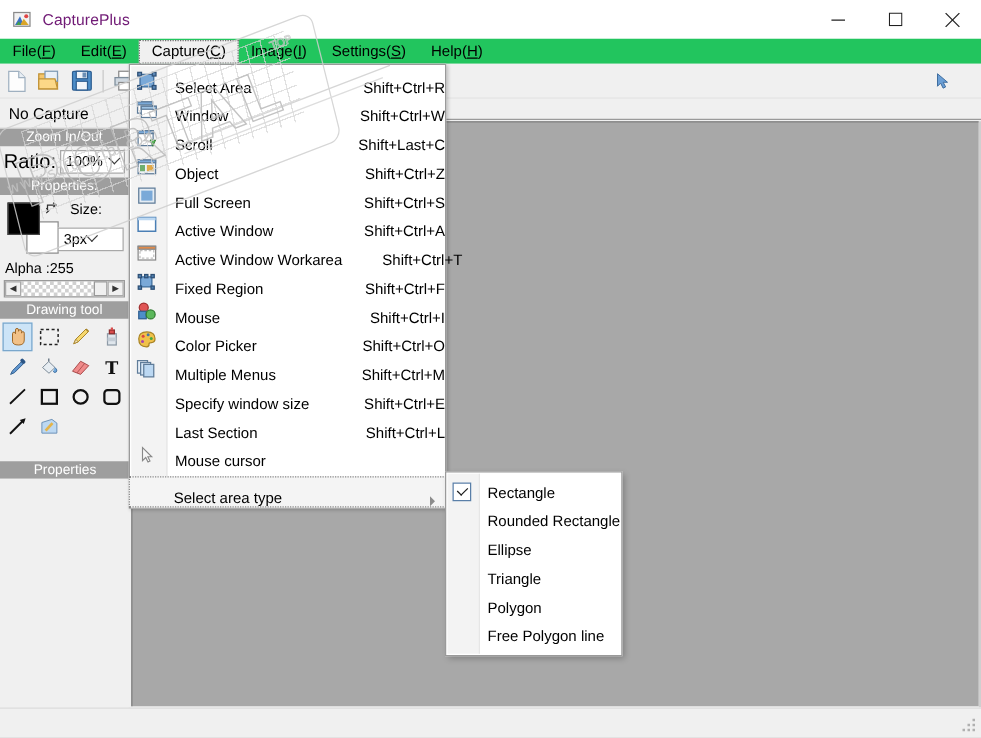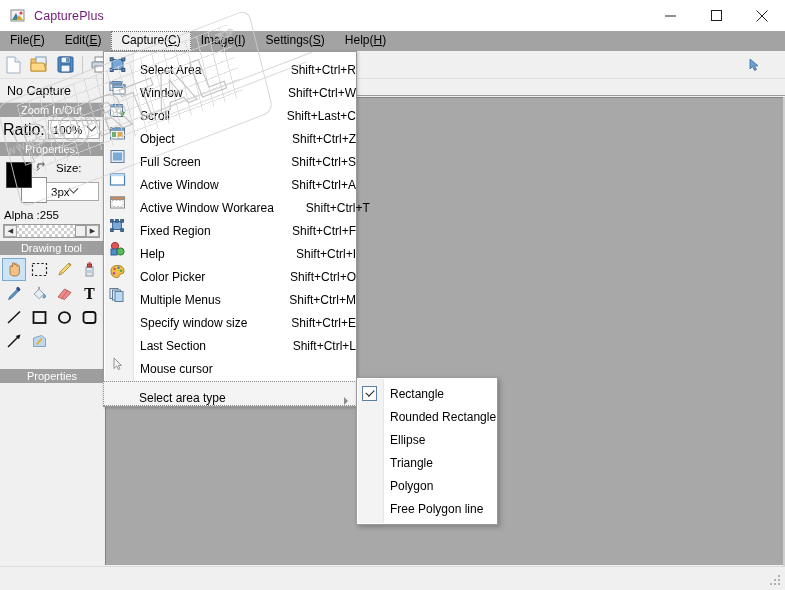--- a/index.html
+++ b/index.html
@@ -33,22 +33,22 @@
   .win-btns { margin-left: auto; display: flex; height: 31px; }
   .win-btn {
     width: 46px; height: 31px; display: flex; align-items: center; justify-content: center;
     color: #202020;
   }
   .win-btn svg { display: block; }
 
   
   .menubar {
     position: absolute; left: 0; top: 31px; width: 785px; height: 20px;
-    background: #a3a3a3;
-    display: flex; 
+    background: #22c55e;
+    display: flex; align-items: center;
     font-size: 12px; color: #000;
   }
   .menu-item {
     padding: 2px 10px 3px 10px; white-space: nowrap; line-height: 14px;
   }
   .menu-item u { text-decoration: underline; }
   .menu-item.open {
     border: 1px dotted #707070;
     background: #f0f0f0;
     padding: 1px 9px 2px 9px;
@@ -634,21 +634,21 @@
     </div>
 
     <div class="dd-item">
       <span class="dd-ico">
         <svg width="18" height="16" viewBox="0 0 18 16">
             <circle cx="6" cy="5" r="3.6" fill="#e05555" stroke="#a03030"></circle>
             <rect x="2" y="8" width="6" height="6" fill="#4d8ec9" stroke="#2e5e91"></rect>
             <circle cx="11.5" cy="10.5" r="3.6" fill="#5cb85c" stroke="#2f7a2f"></circle>
           </svg>
       </span>
-      <span class="dd-label">Help</span>
+      <span class="dd-label">Mouse</span>
       <span class="dd-accel">Shift+Ctrl+I</span>
     </div>
 
     <div class="dd-item">
       <span class="dd-ico">
         <svg width="18" height="16" viewBox="0 0 18 16">
             <path d="M8.5 1.5 q6.5 0 6.5 5.5 q0 3-2.8 3 q-2.2 0-2 1.6 q.2 1.6-1.9 1.9 q-6.3 .1-6.3-6.5 q0-5.5 6.5-5.5 Z" fill="#f0c14a" stroke="#a98426"></path>
             <circle cx="5.5" cy="5" r="1.2" fill="#d44"></circle>
             <circle cx="9.5" cy="3.8" r="1.2" fill="#47a"></circle>
             <circle cx="12" cy="6.8" r="1.2" fill="#4a4"></circle>

